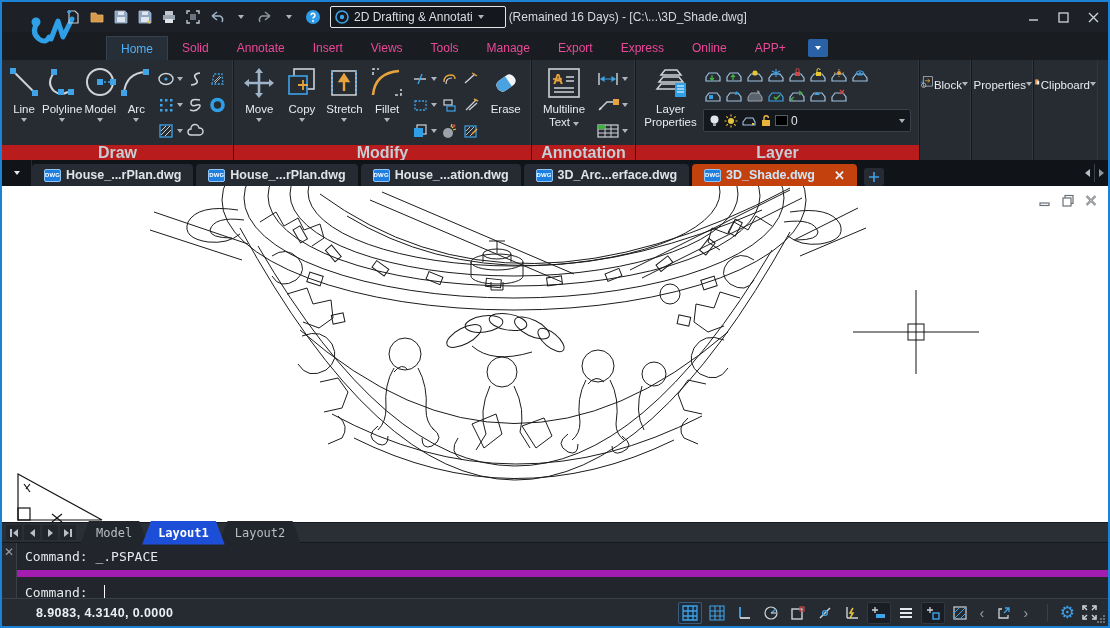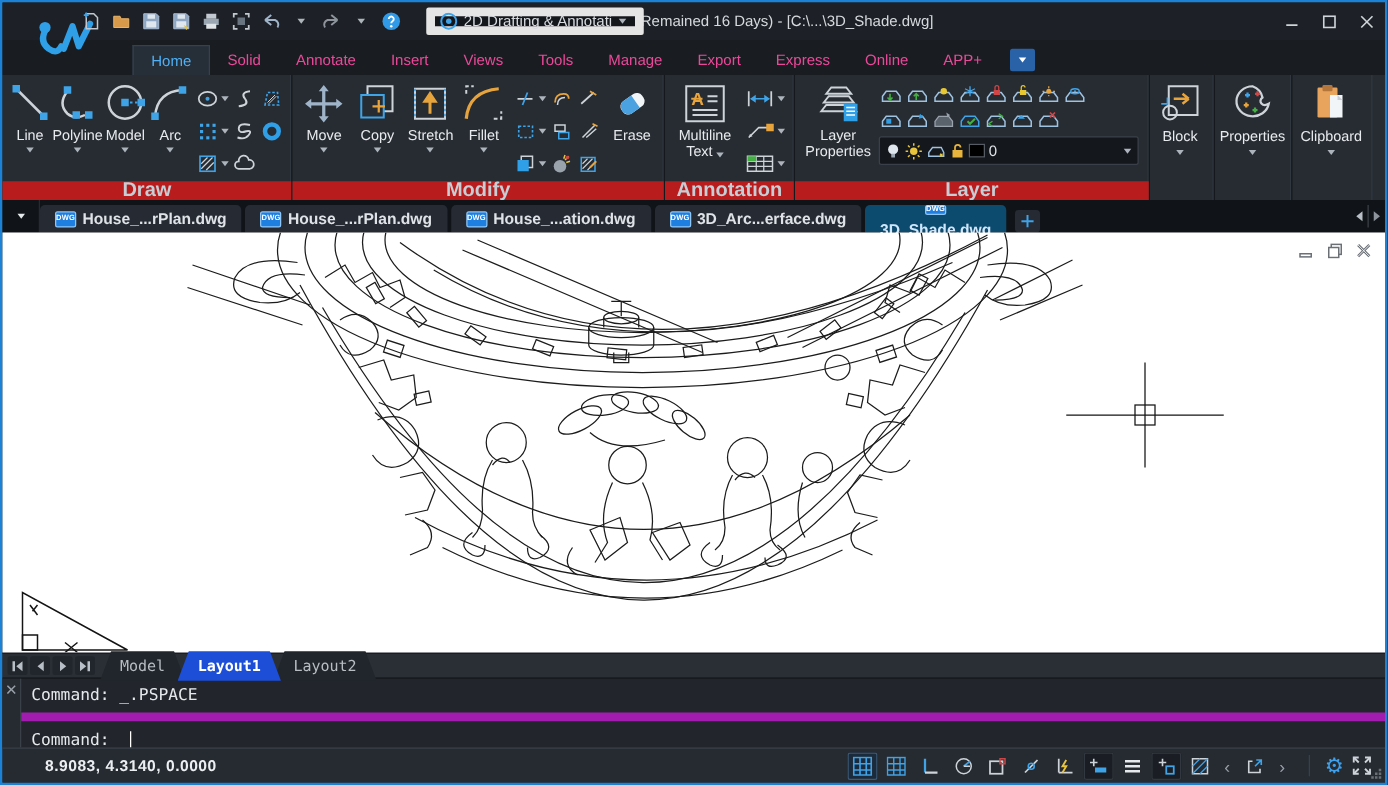--- a/index.html
+++ b/index.html
@@ -8,22 +8,22 @@
 
   .window { width:1110px; height:628px; border:2px solid #1b82d6; background:#21262c;
             display:flex; flex-direction:column; position:relative; }
 
   
   .titlebar { height:30px; background:#1d2127; display:flex; align-items:center; position:relative; flex:0 0 30px; }
   .qat { display:flex; align-items:center; gap:2px; padding-left:4px; z-index:2; }
   .logo-slot { width:56px; height:30px; }
   .qbtn { width:22px; height:22px; display:flex; align-items:center; justify-content:center; border-radius:2px; }
   .caret { width:0; height:0; border-left:3px solid transparent; border-right:3px solid transparent; border-top:4px solid #aeb4bc; display:inline-block; }
-  .workspace { display:flex; align-items:center; gap:5px; background:#14171c; border:7px solid #e5e5e5; height:22px;
-               padding:0 7px 0 4px; margin-left:15px; border-radius:2px; }
+  .workspace { display:flex; align-items:center; gap:5px; background:#14171c; border:1px solid #e5e5e5; height:22px;
+               padding:0 21px 0 4px; margin-left:4px; border-radius:2px; }
   .workspace span { color:#d9dde2; font-size:12px; white-space:nowrap; }
   .title-text { position:absolute; left:0; right:0; text-align:center; color:#d6dade; font-size:12px; pointer-events:none; }
   .wincontrols { margin-left:auto; display:flex; z-index:2; }
   .winbtn { width:30px; height:26px; display:flex; align-items:center; justify-content:center; }
 
   
   .tabrow { height:28px; background:#191d22; display:flex; align-items:flex-end; flex:0 0 28px; position:relative; }
   .applogo { position:absolute; left:10px; top:-24px; width:84px; height:50px; display:flex; align-items:center; justify-content:center; }
   .rtabs { display:flex; margin-left:104px; height:24px; align-items:center; }
   .rtab { padding:3px 14px; color:#ec4899; font-size:12px; height:24px; display:flex; align-items:center; cursor:default; }
@@ -44,31 +44,31 @@
   .s18 { width:19px; height:18px; }
 
   
   .layer-right { display:flex; flex-direction:column; padding:4px 4px 2px 2px; }
   .layer-iconrow { display:flex; gap:2px; height:20px; align-items:center; }
   .layer-combo { margin-top:3px; height:23px; background:#14171c; border:1px solid #3a4049; display:flex; align-items:center; gap:3px; padding:0 5px 0 4px; width:208px; border-radius:2px; }
   .layer-combo .swatch { width:13px; height:11px; background:#000; border:1px solid #565c64; }
   .layer-combo .lname { color:#e2e5e9; font-size:12px; }
   .layer-combo .caret { margin-left:auto; }
 
-  .tallbtn { width:48px; display:flex; flex-direction:column; align-items:center; justify-content:flex-start; padding-top:6px; }
+  .tallbtn { width:48px; display:flex; flex-direction:row; align-items:center; justify-content:flex-start; padding-top:6px; }
   .tallbtn .lbl { font-size:11.5px; color:#e8ebee; margin-top:6px; white-space:nowrap; }
   .tallbtn .caret { margin-top:4px; }
   .panel-single { display:flex; align-items:stretch; }
 
   
   .doctabs { height:26px; flex:0 0 26px; background:#101419; display:flex; align-items:flex-end; }
   .dt-gutter { width:30px; height:26px; display:flex; align-items:center; justify-content:center; border-right:1px solid #262b31; }
   .dtab { height:22px; display:flex; align-items:center; gap:5px; padding:0 12px; background:#262b33; margin-right:3px;
           border-radius:4px 4px 0 0; color:#dfe3e8; font-size:12.5px; font-weight:bold; white-space:nowrap; }
-  .dtab.active { background:#0c4a6e; color:#cfe6fb;flex-direction:column; }
+  .dtab.active { background:#c2410c; color:#cfe6fb; }
   .dwgbadge { width:17px; height:13px; background:#1f7fe0; border:1px solid #8fc5f5; border-radius:2px; color:#fff; font-size:6px;
               display:flex; align-items:center; justify-content:center; font-weight:bold; letter-spacing:.2px; }
   .dtab .x { color:#e8ebee; font-size:13px; font-weight:bold; margin-left:14px; }
   .newtab { width:20px; height:18px; background:#262b33; border-radius:3px; display:flex; align-items:center; justify-content:center; margin-left:4px; }
   .dt-scroll { margin-left:auto; display:flex; align-items:center; height:26px; }
   .dt-arrow { width:13px; height:20px; display:flex; align-items:center; justify-content:center; color:#e6e9ec; font-size:13px; }
   .dt-sep { width:1px; height:18px; background:#3a4047; }
 
   
   .canvas { flex:1 1 auto; background:#ffffff; position:relative; overflow:hidden; }

